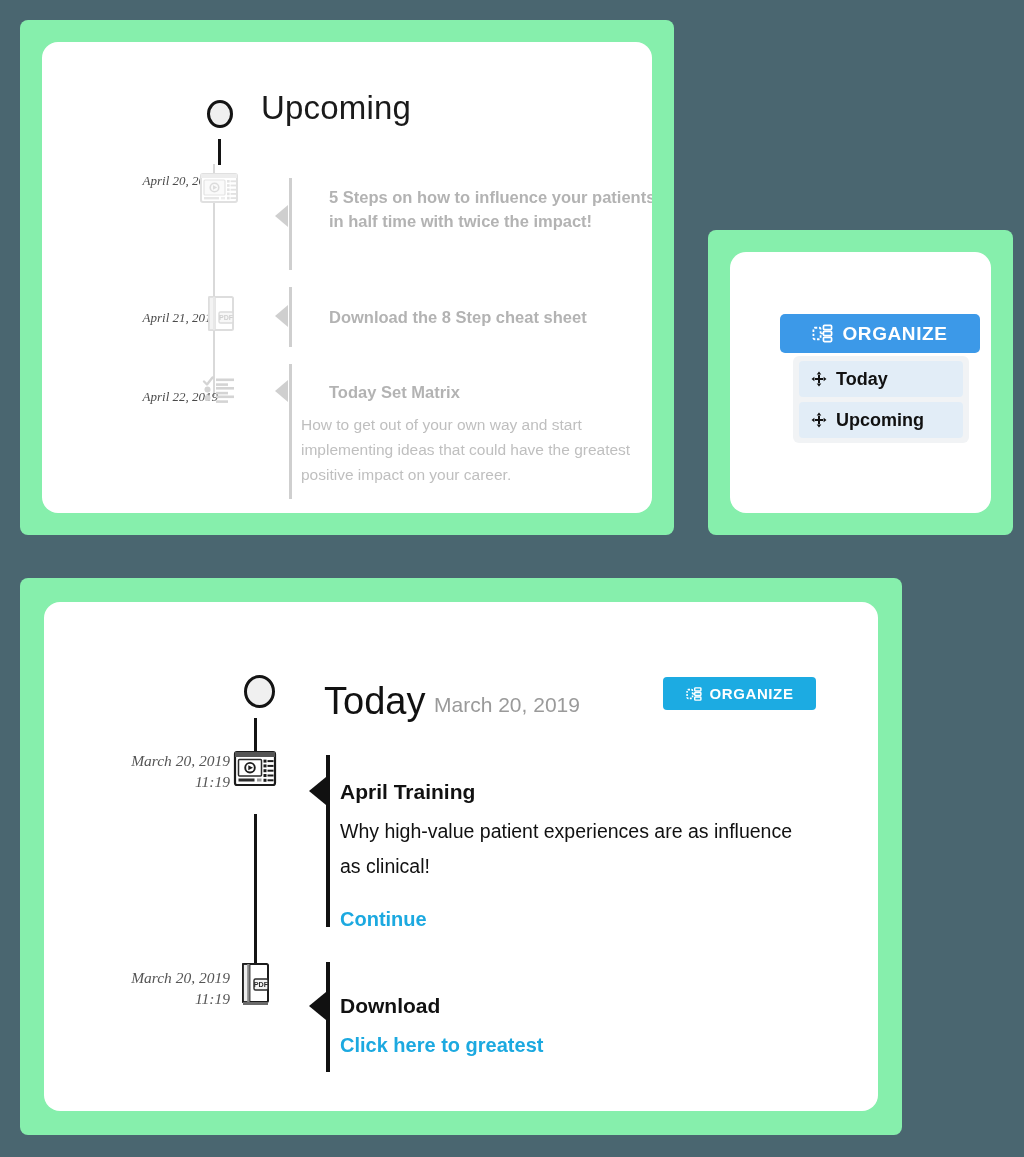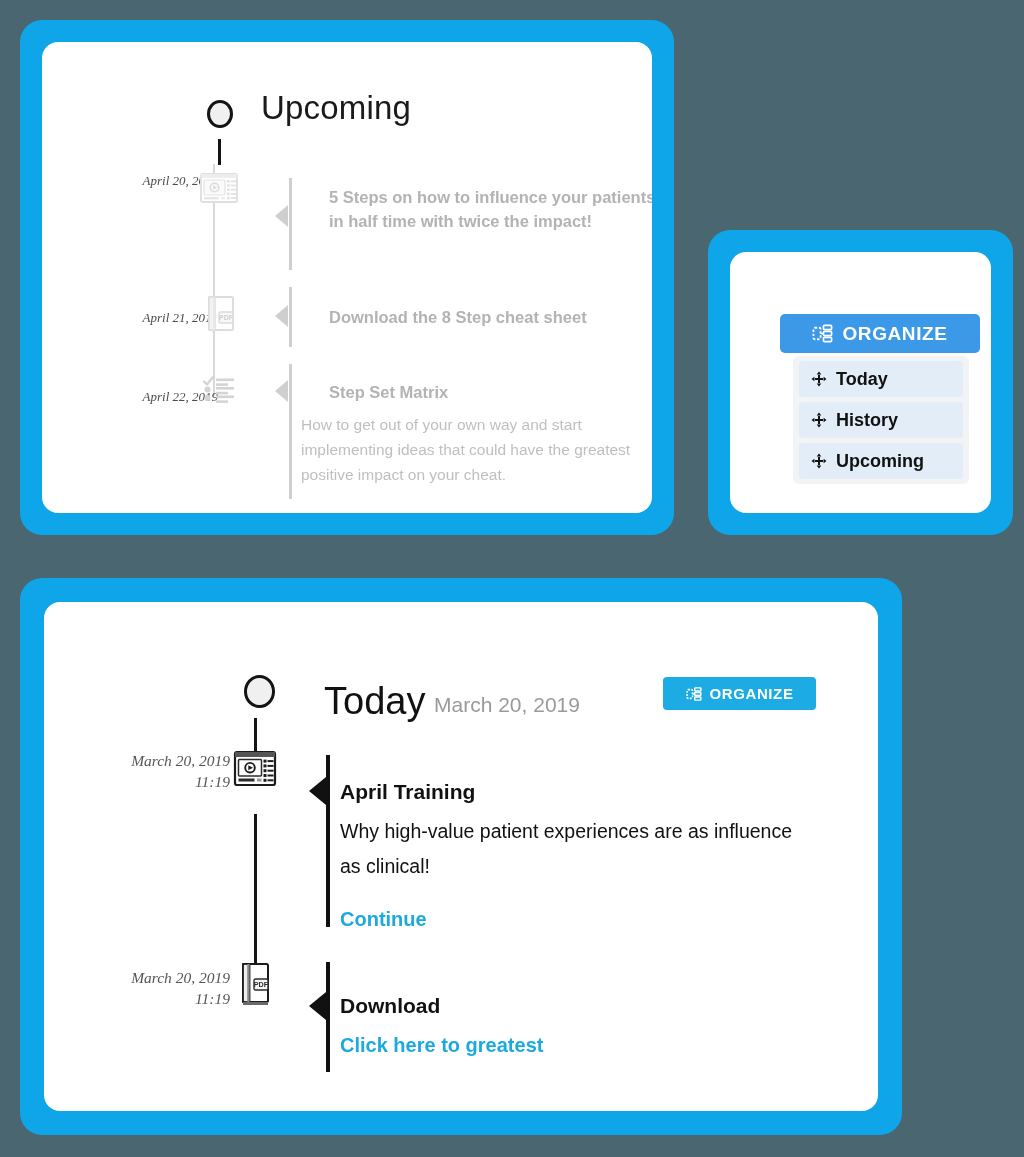--- a/index.html
+++ b/index.html
@@ -12,22 +12,22 @@
     height: 1157px;
     background: #4a6670;
     font-family: "Liberation Sans", sans-serif;
     overflow: hidden;
     position: relative;
   }
 
   
   .panel {
     position: absolute;
-    background: #0ea5e9;
-    border-radius: 22px;
+    background: #86efac;
+    border-radius: 8px;
     box-sizing: border-box;
   }
   .panel-inner {
     background: #ffffff;
     border-radius: 16px;
     width: 100%;
     height: 100%;
     box-sizing: border-box;
     position: relative;
     overflow: hidden;
@@ -359,22 +359,22 @@
           <rect x="18" y="11.5" width="18" height="2.6" fill="#d4d4d4"></rect>
           <rect x="18" y="16.3" width="12" height="2.6" fill="#d4d4d4"></rect>
           <rect x="18" y="20" width="18" height="2.6" fill="#d4d4d4"></rect>
           <rect x="18" y="24.8" width="12" height="2.6" fill="#d4d4d4"></rect>
           <rect x="18" y="28.5" width="18" height="2.6" fill="#d4d4d4"></rect>
           <rect x="18" y="33.3" width="12" height="2.6" fill="#d4d4d4"></rect>
         </svg>
       </div>
       <div class="up-bar" style="left:247px; top:322px; height:135px;"></div>
       <div class="up-arrow" style="left:233px; top:338px;"></div>
-      <div class="up-head-text" style="left:259px; top:339px; width:330px;">Step Set Matrix</div>
-      <div class="up-body-text" style="left:259px; top:370px; width:330px;">How to get out of your own way and start implementing ideas that could have the greatest positive impact on your cheat.</div>
+      <div class="up-head-text" style="left:259px; top:339px; width:330px;">Today Set Matrix</div>
+      <div class="up-body-text" style="left:259px; top:370px; width:330px;">How to get out of your own way and start implementing ideas that could have the greatest positive impact on your career.</div>
     </div>
 
   </div>
 </div>
 
 <div class="panel" id="panel-organize">
   <div class="panel-inner">
     <div class="org-wrap">
 
       <div class="org-btn-top">
@@ -394,31 +394,20 @@
         <div class="org-item">
           <span>
             <svg class="icon-svg" viewBox="0 0 18 18" width="16" height="16">
               <path d="M9 0.6 L11.6 3.8 L6.4 3.8 Z M9 17.4 L11.6 14.2 L6.4 14.2 Z
                        M0.6 9 L3.8 6.4 L3.8 11.6 Z M17.4 9 L14.2 6.4 L14.2 11.6 Z
                        M7.9 4.4 L10.1 4.4 L10.1 13.6 L7.9 13.6 Z
                        M4.4 7.9 L13.6 7.9 L13.6 10.1 L4.4 10.1 Z" fill="#111111"></path>
             </svg>
           </span>
           <span>Today</span>
-        </div>
-        <div class="org-item">
-          <span>
-            <svg class="icon-svg" viewBox="0 0 18 18" width="16" height="16">
-              <path d="M9 0.6 L11.6 3.8 L6.4 3.8 Z M9 17.4 L11.6 14.2 L6.4 14.2 Z
-                       M0.6 9 L3.8 6.4 L3.8 11.6 Z M17.4 9 L14.2 6.4 L14.2 11.6 Z
-                       M7.9 4.4 L10.1 4.4 L10.1 13.6 L7.9 13.6 Z
-                       M4.4 7.9 L13.6 7.9 L13.6 10.1 L4.4 10.1 Z" fill="#111111"></path>
-            </svg>
-          </span>
-          <span>History</span>
         </div>
         <div class="org-item">
           <span>
             <svg class="icon-svg" viewBox="0 0 18 18" width="16" height="16">
               <path d="M9 0.6 L11.6 3.8 L6.4 3.8 Z M9 17.4 L11.6 14.2 L6.4 14.2 Z
                        M0.6 9 L3.8 6.4 L3.8 11.6 Z M17.4 9 L14.2 6.4 L14.2 11.6 Z
                        M7.9 4.4 L10.1 4.4 L10.1 13.6 L7.9 13.6 Z
                        M4.4 7.9 L13.6 7.9 L13.6 10.1 L4.4 10.1 Z" fill="#111111"></path>
             </svg>
           </span>

